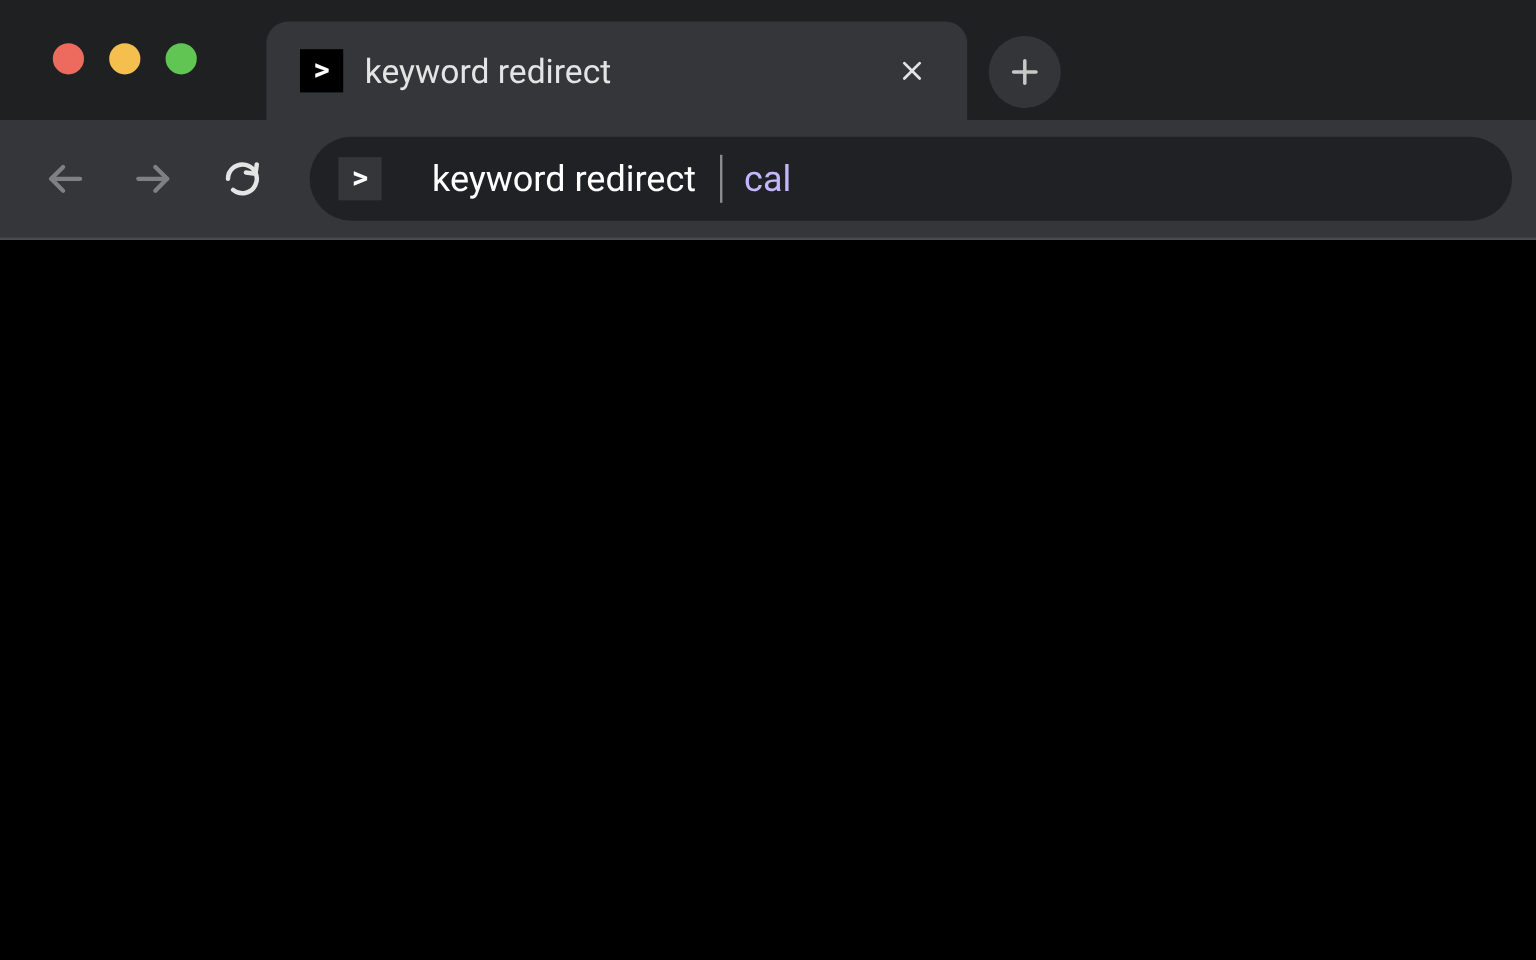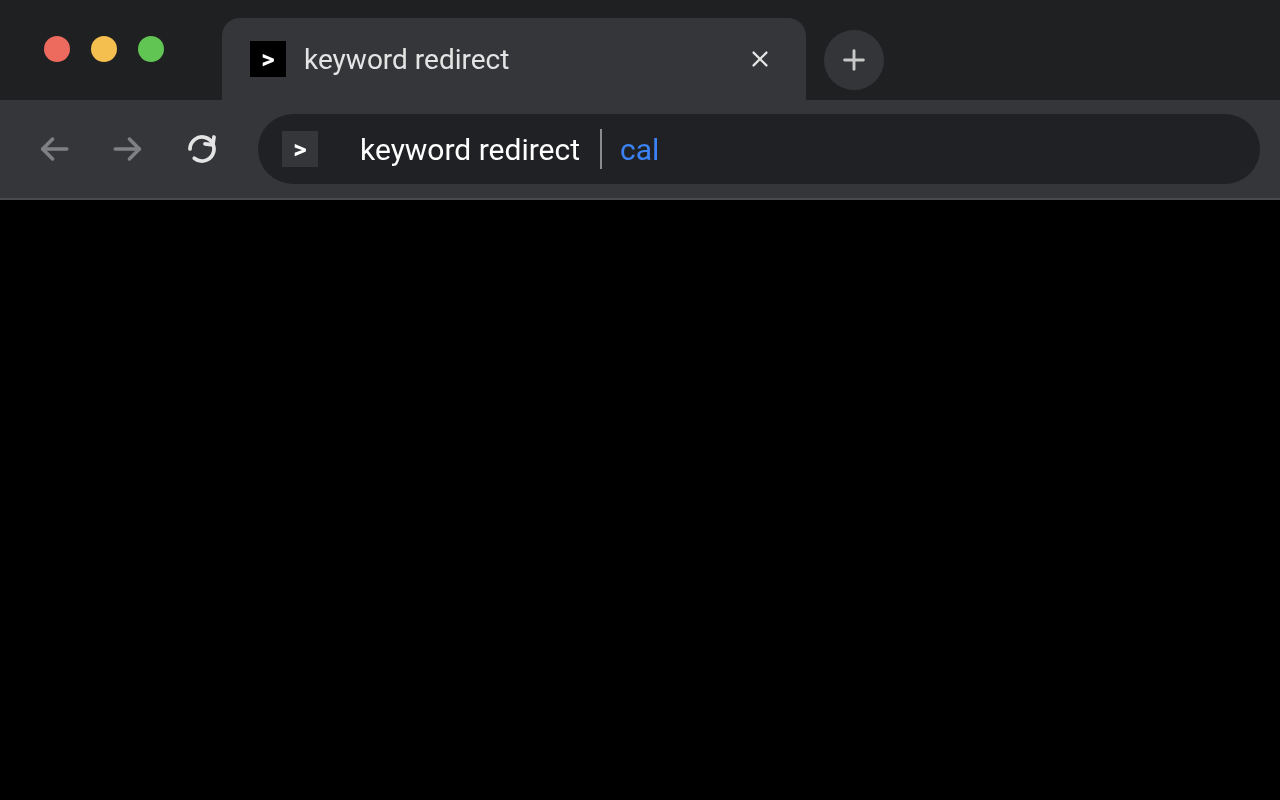--- a/index.html
+++ b/index.html
@@ -175,21 +175,21 @@
       font-size: 30px;
       font-weight: 400;
     }
     .omnibox-divider {
       width: 2px;
       height: 40px;
       background: #8a8b8e;
       margin: 0 18px 0 20px;
     }
     .omnibox-query {
-      color: #3b82f6;
+      color: #c4b5fd;
       font-size: 30px;
       font-weight: 400;
     }
     
     .content-area {
       width: 100%;
       height: calc(800px - 200px);
       background: #000000;
     }
   </style>

